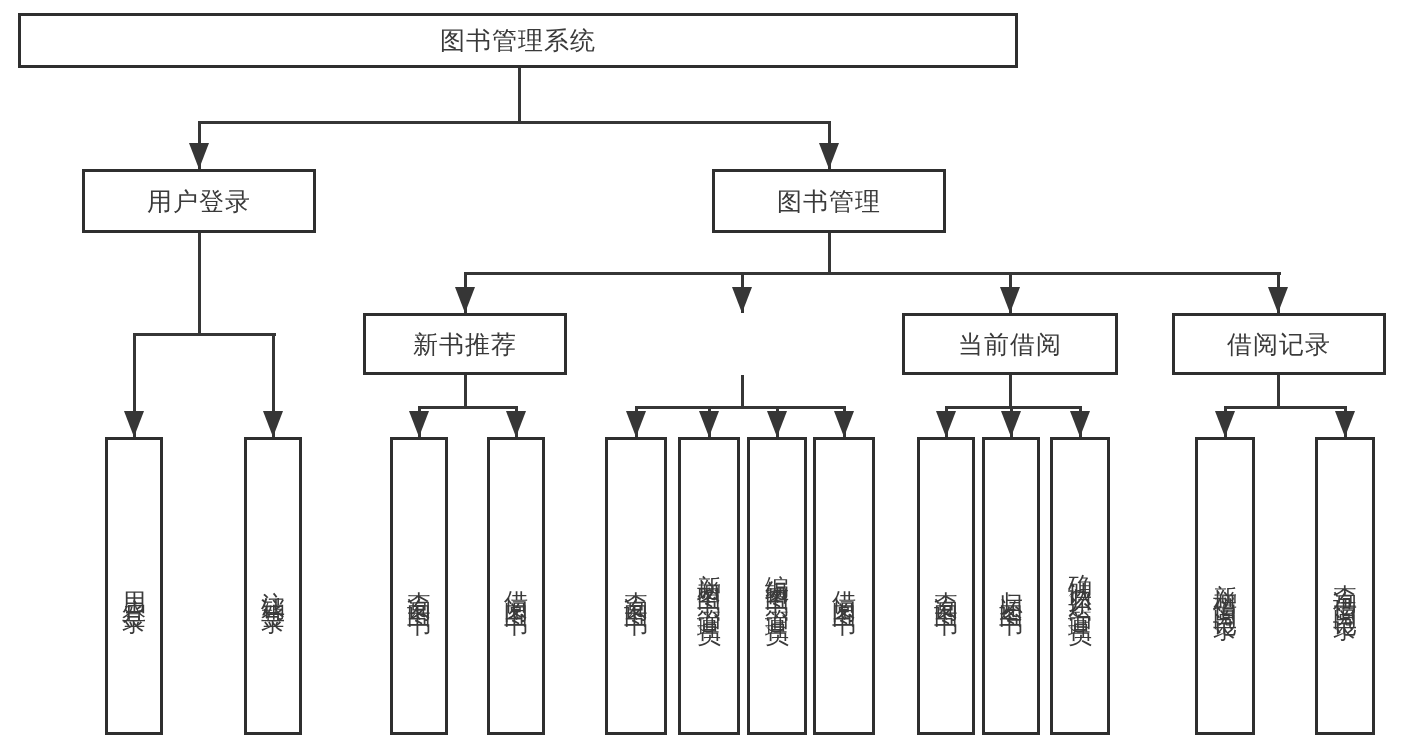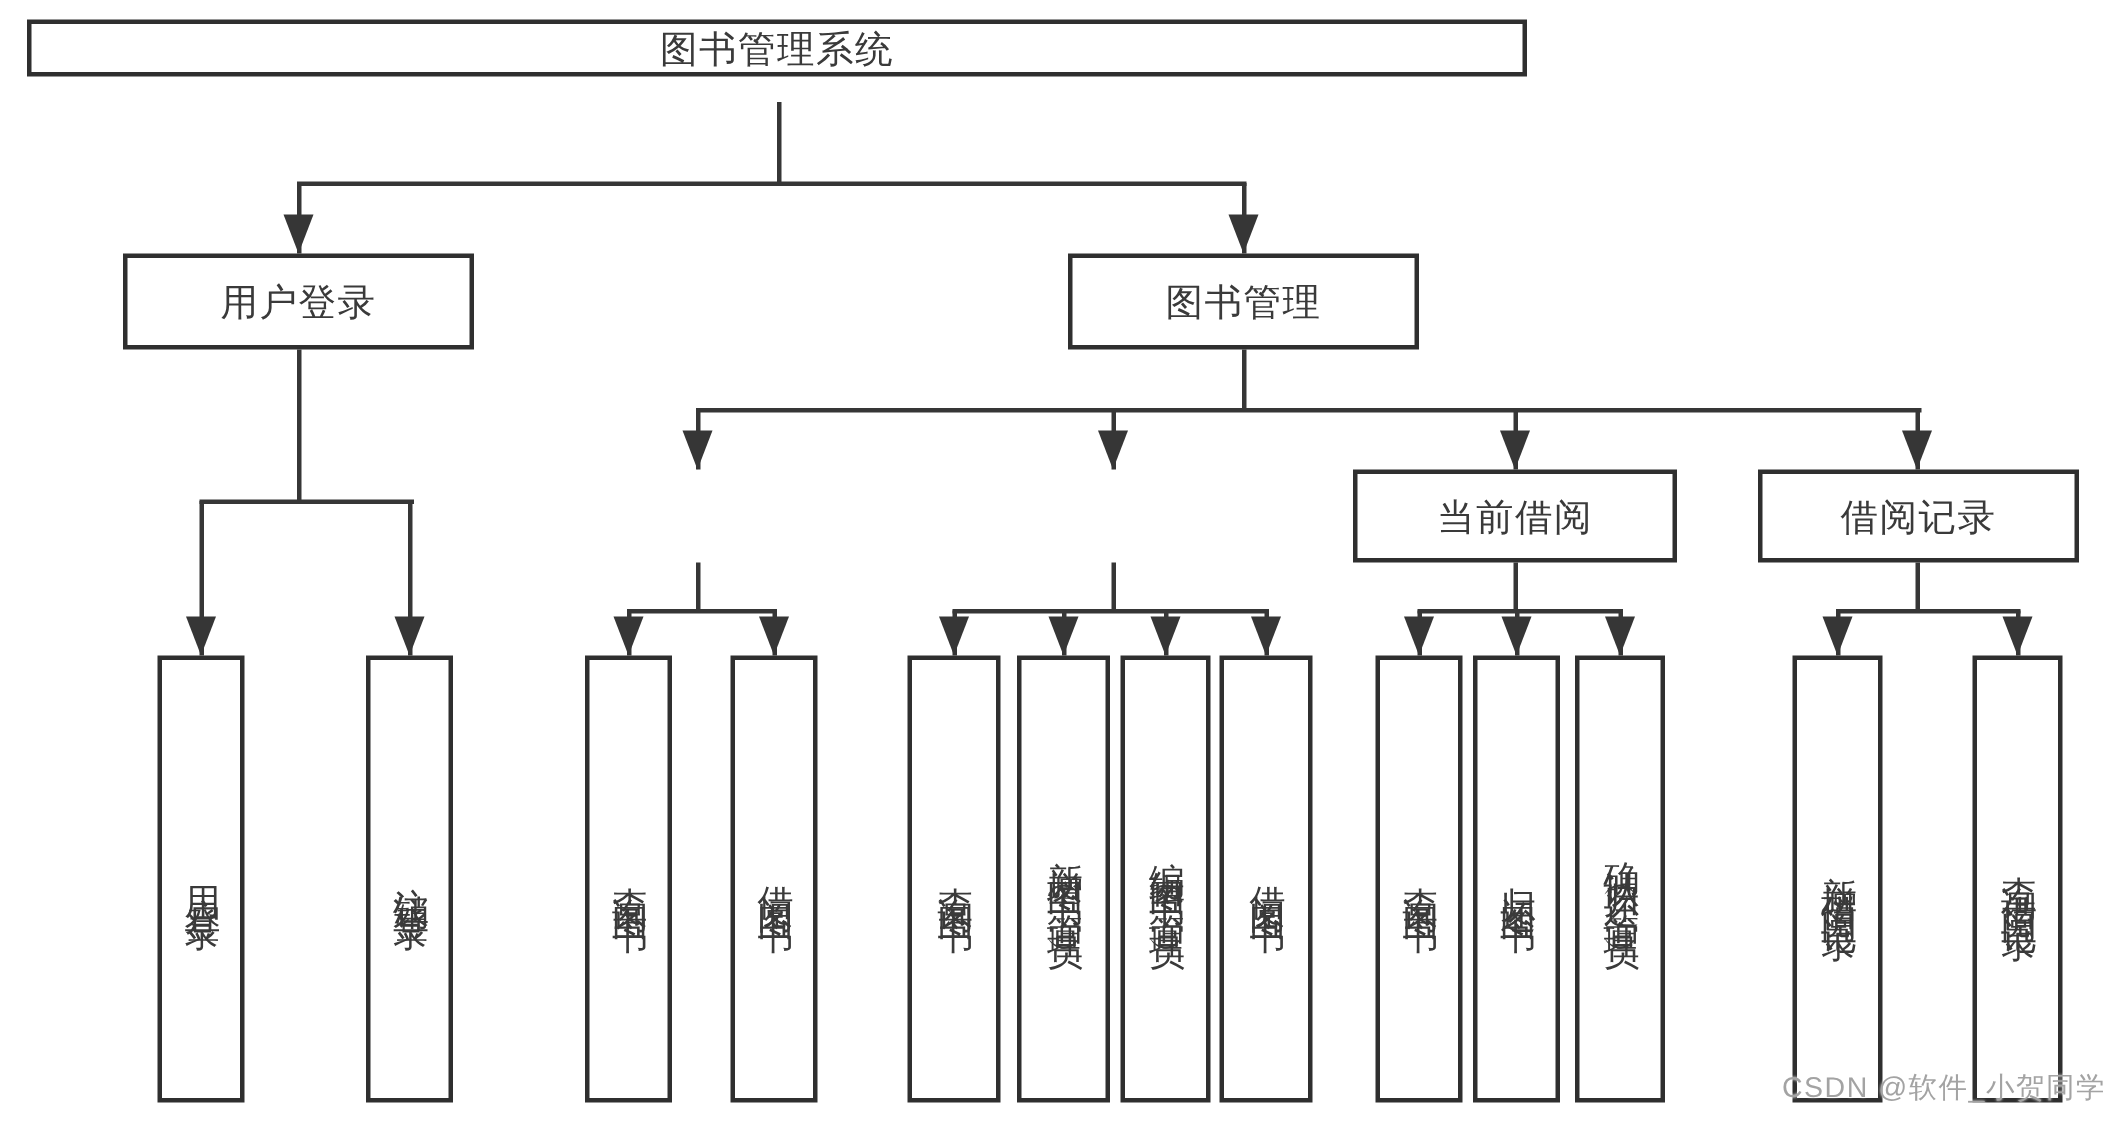--- a/index.html
+++ b/index.html
@@ -31,31 +31,34 @@
     position:absolute; left:1188px; top:712px; z-index:10;
     font-size:19px; letter-spacing:1px; color:var(--watermark);
     text-shadow:0 0 2px #ffffff; white-space:nowrap;
   }
 </style>
 </head>
 <body>
 
 <div class="canvas">
 
-  <div class="node hnode" style="left:18px;top:13px;width:1000px;height:38px">
+  <div class="node hnode" style="left:18px;top:13px;width:1000px;height:55px">
     <span>图书管理系统</span>
   </div>
 
   <div class="node hnode" style="left:82px;top:169px;width:234px;height:64px">
     <span>用户登录</span>
   </div>
   <div class="node hnode" style="left:712px;top:169px;width:234px;height:64px">
     <span>图书管理</span>
   </div>
 
+  <div class="node hnode" style="left:363px;top:313px;width:204px;height:62px">
+    <span>新书推荐</span>
+  </div>
   <div class="node hnode" style="left:1172px;top:313px;width:214px;height:62px">
     <span>借阅记录</span>
   </div>
   <div class="node hnode" style="left:902px;top:313px;width:216px;height:62px">
     <span>当前借阅</span>
   </div>
 
   <div class="node vnode" style="left:105px;top:437px;width:58px;height:298px">
     <span>用户登录</span>
   </div>
@@ -152,14 +155,13 @@
   <div class="arrow" style="left:1001px;top:411px"></div>
   <div class="arrow" style="left:1070px;top:411px"></div>
 
   <div class="line" style="left:1276.5px;top:375px;width:3px;height:32px"></div>
   <div class="line" style="left:1223.5px;top:405.5px;width:123px;height:3px"></div>
   <div class="line" style="left:1223.5px;top:407px;width:3px;height:30px"></div>
   <div class="line" style="left:1343.5px;top:407px;width:3px;height:30px"></div>
   <div class="arrow" style="left:1215px;top:411px"></div>
   <div class="arrow" style="left:1335px;top:411px"></div>
 
-  <div class="watermark">CSDN @软件_小贺同学</div>
 </div>
 
 </body></html>

